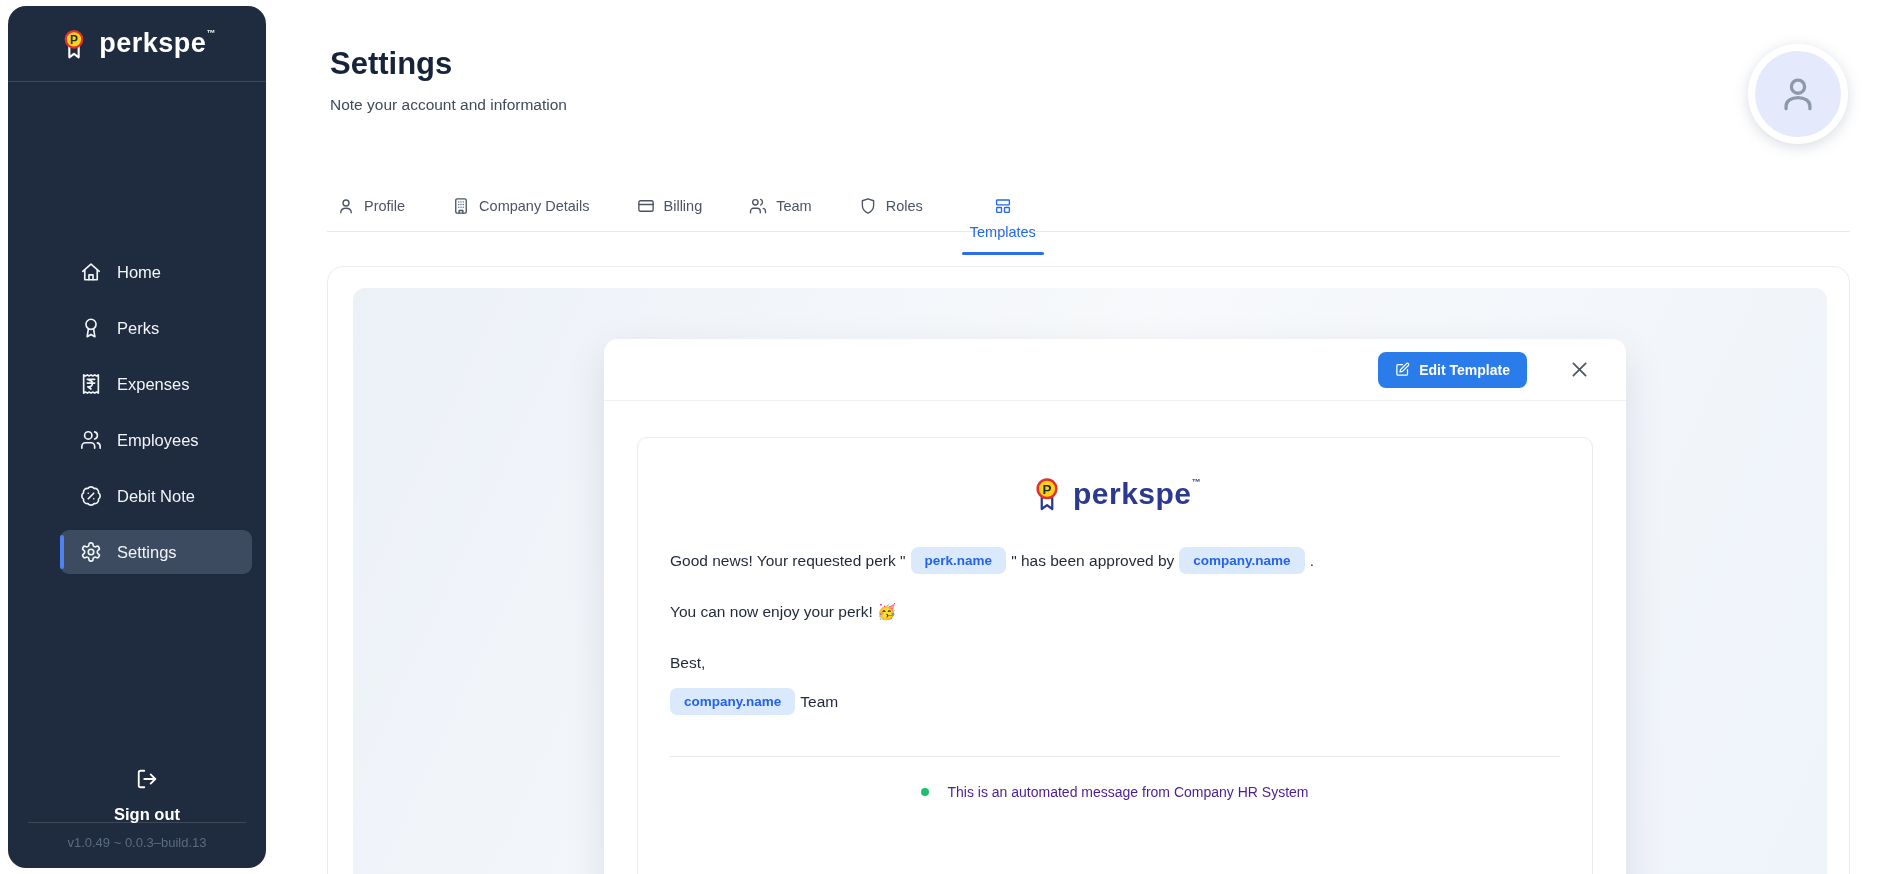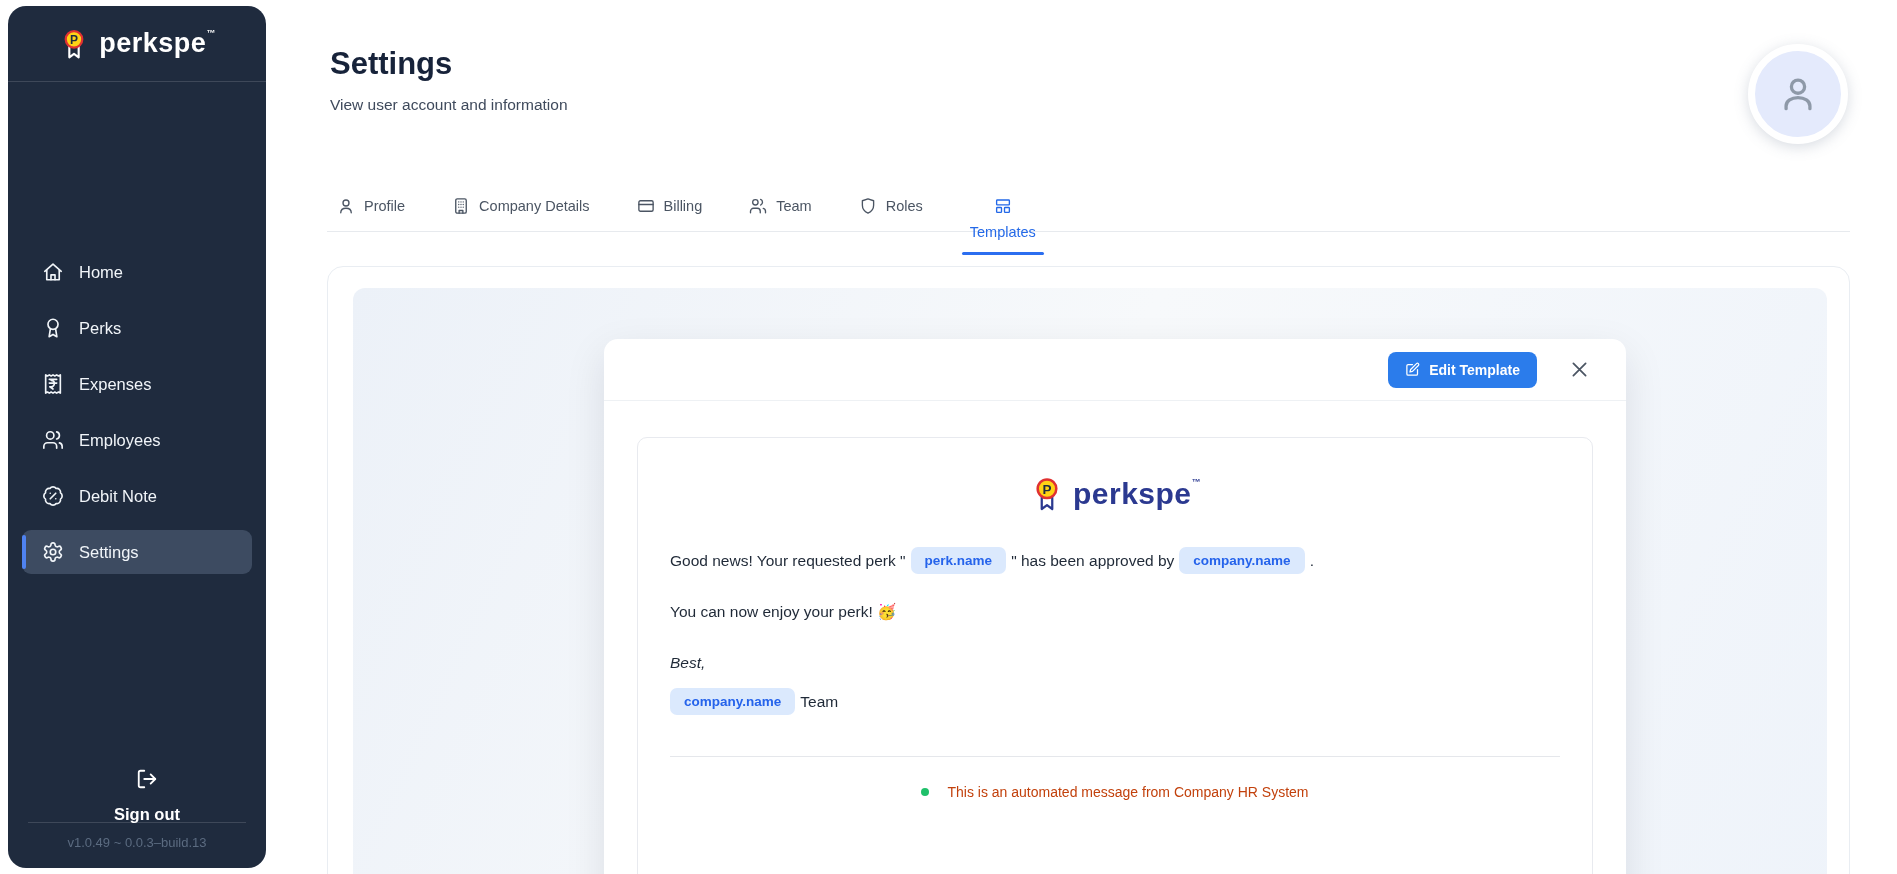--- a/index.html
+++ b/index.html
@@ -15,21 +15,21 @@
     position:absolute; left:8px; top:6px; bottom:6px; width:258px;
     background:#1f2b3e; border-radius:18px; color:#f1f5f9;
     display:flex; flex-direction:column;
   }
   .logo-row {
     height:76px; display:flex; align-items:center; justify-content:center; gap:9px;
     border-bottom:1px solid rgba(255,255,255,0.14);
   }
   .logo-text { font-weight:bold; font-size:27px; letter-spacing:0.5px; color:#ffffff; }
   .logo-tm { font-size:9px; vertical-align:top; color:#ffffff; }
-  .nav { margin-top:168px; padding:0 14px; display:flex; flex-direction:column; gap:12px; }
+  .nav { margin-top:168px; padding:0 14px; display:flex; flex-direction:column; gap:12px;margin-left:38px; }
   .nav-item {
     height:44px; display:flex; align-items:center; gap:15px;
     padding-left:20px; border-radius:9px; font-size:16.5px; font-weight:500;
     color:#f1f5f9; cursor:pointer; position:relative;
   }
   .nav-item.active { background:#3d4b61; }
   .nav-item.active::before {
     content:""; position:absolute; left:0; top:5px; bottom:5px; width:4px;
     background:#4f82f0; border-radius:4px;
   }
@@ -80,21 +80,21 @@
     border-radius:12px;
     background:linear-gradient(115deg,#ecf1f8 0%,#f7f9fb 45%,#eef3fa 100%);
   }
   .template-modal {
     position:absolute; left:251px; width:1022px; top:51px; bottom:-80px;
     background:#ffffff; border-radius:14px 14px 0 0;
     box-shadow:0 14px 40px rgba(15,23,42,0.10);
   }
   .modal-header {
     height:62px; display:flex; align-items:center; justify-content:flex-end;
-    gap:30px; padding:0 34px; border-bottom:1px solid #eef1f4;
+    gap:40px; padding:0 34px; border-bottom:1px solid #eef1f4;
   }
   .edit-btn {
     display:flex; align-items:center; gap:9px; background:#2b7ceb; color:#ffffff;
     border:none; border-radius:8px; padding:10px 17px; font-size:14px; font-weight:600;
     font-family:"Liberation Sans", sans-serif; cursor:pointer;
   }
   .close-btn { background:none; border:none; cursor:pointer; color:#4b5563; padding:2px; }
 
   
   .email-card {
@@ -105,21 +105,21 @@
   .email-logo-text { font-weight:bold; font-size:30px; color:#2b3990; letter-spacing:0.5px; }
   .email-logo-tm { font-size:9px; vertical-align:top; color:#2b3990; }
   .eline { display:flex; align-items:center; font-size:15.5px; color:#1f2937; margin-bottom:22px; min-height:29px; flex-wrap:wrap; }
   .chip {
     display:inline-flex; align-items:center; background:#dbe9fd; color:#2563eb;
     font-size:13.5px; font-weight:600; padding:6px 14px; border-radius:7px; margin:0 5px;
   }
   .email-divider { border-top:1px solid #e5e7eb; margin-top:40px; }
   .email-footnote {
     margin-top:27px; display:flex; align-items:center; justify-content:center; gap:18px;
-    font-size:14px; color:#c2410c;
+    font-size:14px; color:#4c1d95;
   }
   .green-dot { width:8px; height:8px; border-radius:50%; background:#1fc06a; flex:0 0 auto; }
   .email-copyright { margin-top:9px; text-align:center; font-size:12.5px; color:#9aa3b2; }
 </style>
 </head>
 <body>
 
 <aside class="sidebar">
   <div class="logo-row">
     <span>
@@ -206,21 +206,21 @@
           </svg>
       </span>
       <span>Sign out</span>
     </div>
     <div class="version-divider"></div>
     <div class="version-text">v1.0.49 ~ 0.0.3–build.13</div>
   </div>
 </aside>
 
 <h1 class="page-title">Settings</h1>
-<div class="page-subtitle">View user account and information</div>
+<div class="page-subtitle">Note your account and information</div>
 
 <div class="avatar">
   <span>
     <svg width="44" height="44" viewBox="0 0 24 24" fill="none" stroke="#8e99a8" stroke-width="1.8" stroke-linecap="round" stroke-linejoin="round">
         <circle cx="12" cy="8" r="3.6"></circle>
         <path d="M5.5 20v-1.4c0-2.9 2.9-4.6 6.5-4.6s6.5 1.7 6.5 4.6V20"></path>
       </svg>
   </span>
 </div>
 
@@ -321,21 +321,21 @@
         <div class="eline">
           <span>Good news! Your requested perk "</span>
           <span class="chip">perk.name</span>
           <span>" has been approved by</span>
           <span class="chip">company.name</span>
           <span>.</span>
         </div>
 
         <div class="eline">You can now enjoy your perk! 🥳</div>
 
-        <div class="eline" style="margin-bottom:10px;font-style:italic;">Best,</div>
+        <div class="eline" style="margin-bottom:10px;">Best,</div>
 
         <div class="eline">
           <span class="chip" style="margin-left:0;">company.name</span>
           <span>Team</span>
         </div>
 
         <div class="email-divider"></div>
 
         <div class="email-footnote">
           <span class="green-dot"></span>

